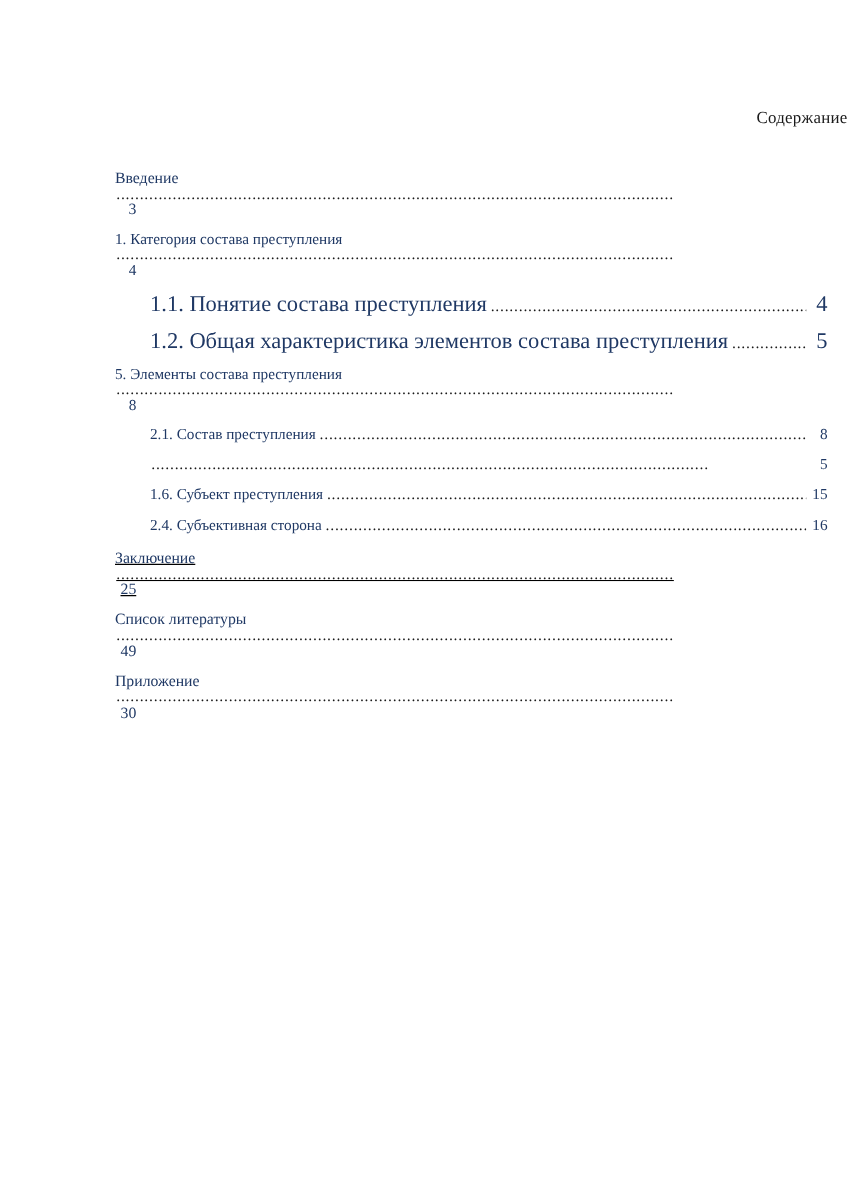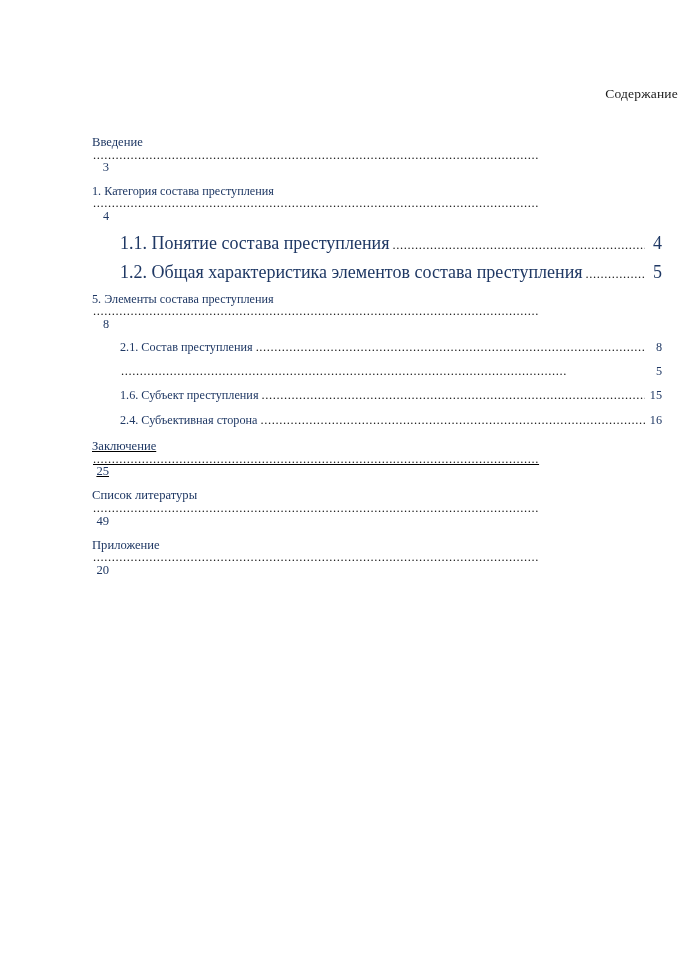--- a/index.html
+++ b/index.html
@@ -155,17 +155,17 @@
 
     <div class="toc-entry level-1">
       <span class="label">Список литературы</span>
       <span class="leader">.......................................................................................................................</span>
       <span class="page-num">49</span>
     </div>
 
     <div class="toc-entry level-1">
       <span class="label">Приложение</span>
       <span class="leader">.......................................................................................................................</span>
-      <span class="page-num">20</span>
+      <span class="page-num">30</span>
     </div>
 
   </div>
 </div>
 
 </body></html>

